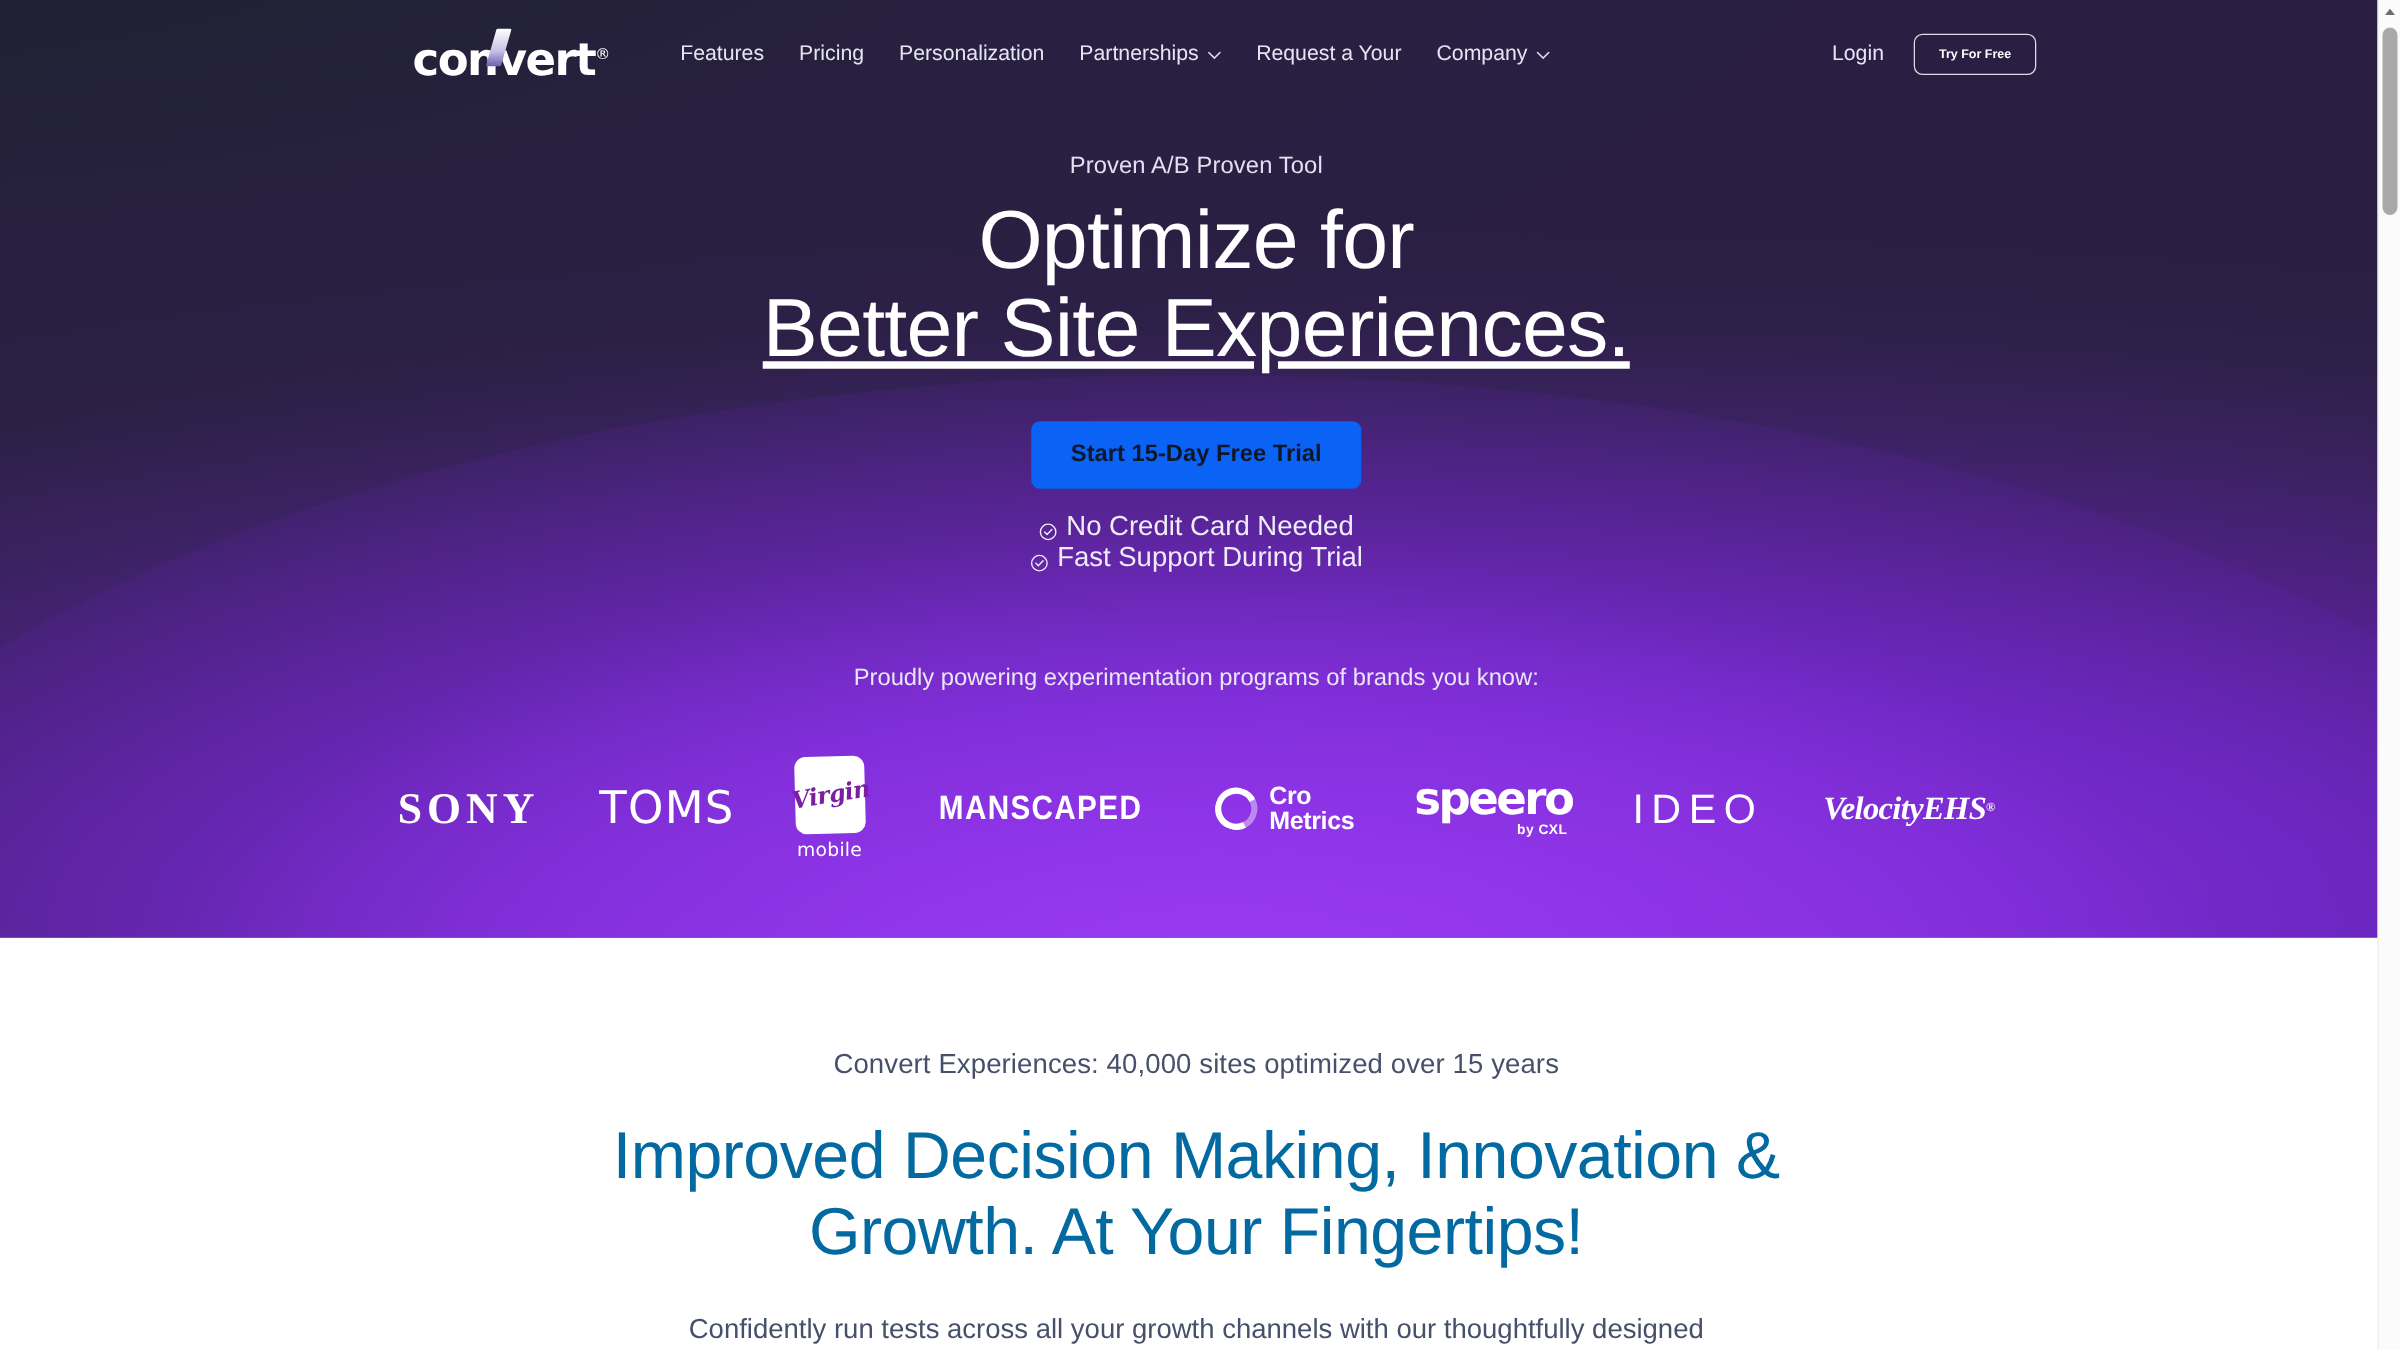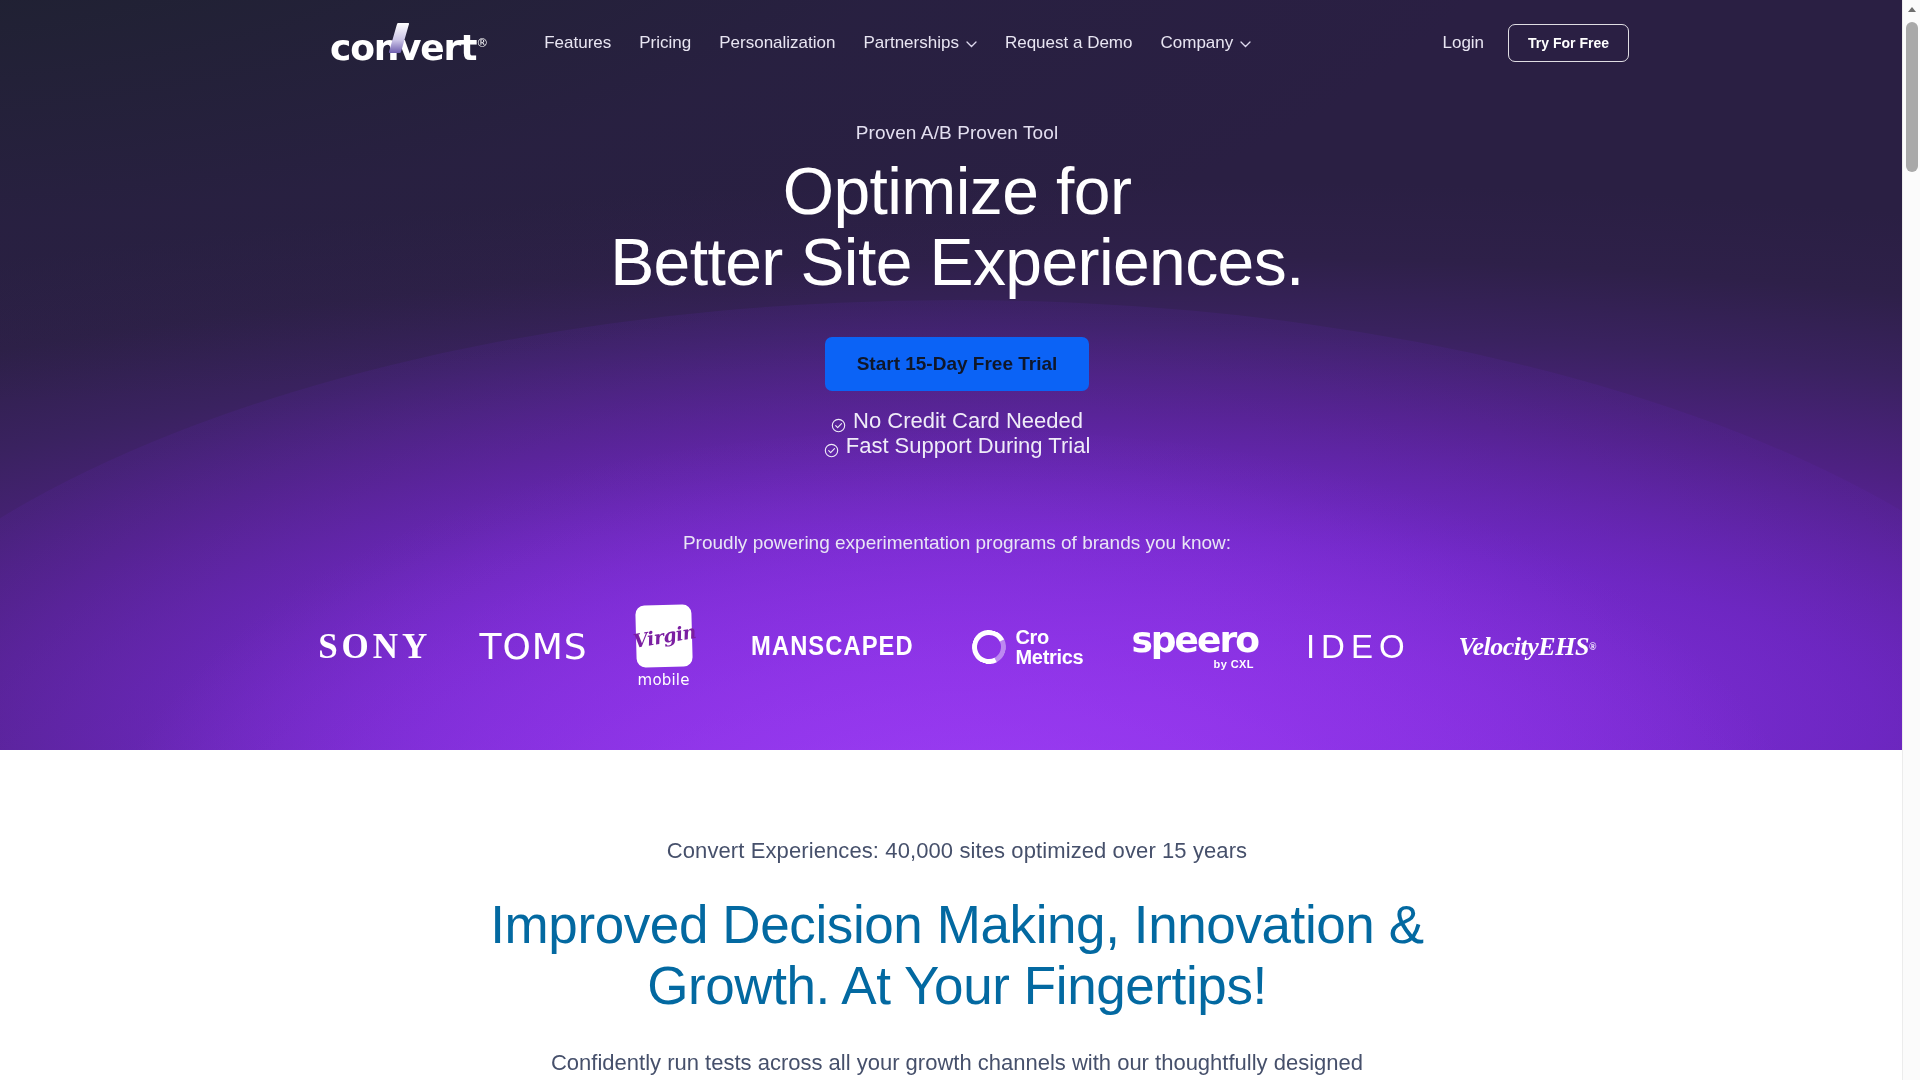--- a/index.html
+++ b/index.html
@@ -134,21 +134,21 @@
     margin-right:285px;
     display:flex; align-items:center; gap:20px;
   }
   .login-link {
     color:#e8e5f2; font-size:17px; cursor:pointer; padding:6px 4px;
   }
   .try-btn {
     border:1px solid rgba(255,255,255,0.85);
     border-radius:7px;
     color:#ffffff;
-    font-size:14px; font-weight:700;
+    font-size:10px; font-weight:700;
     padding:10px 19px;
     background:transparent;
     cursor:pointer;
     white-space:nowrap;
   }
 
   
   .hero-copy { text-align:center; margin-top:36px; }
   .eyebrow {
     color:#e3dff0;
@@ -156,21 +156,21 @@
     letter-spacing:0.1px;
   }
   .headline {
     margin-top:12px;
     color:#ffffff;
     font-size:66px;
     font-weight:300;
     line-height:1.08;
     letter-spacing:-0.6px;
   }
-  .headline .l2 { display:block; }
+  .headline .l2 { display:block;text-decoration:underline; }
 
   .cta-wrap { margin-top:38px; }
   .cta-btn {
     display:inline-block;
     background:#0b63f6;
     color:#0f172a;
     font-size:19px;
     font-weight:700;
     padding:16px 32px;
     border:none;
@@ -386,21 +386,21 @@
             <a class="nav-link">
               <span>Partnerships</span>
               <span class="chev">
                 <svg viewBox="0 0 11 7" width="11" height="7">
                     <path d="M1 1l4.5 4.5L10 1" fill="none" stroke="#ded9ee" stroke-width="1.3" stroke-linecap="round"></path>
                   </svg>
               </span>
             </a>
 
             <a class="nav-link">
-              <span>Request a Demo</span>
+              <span>Request a Your</span>
             </a>
 
             <a class="nav-link">
               <span>Company</span>
               <span class="chev">
                 <svg viewBox="0 0 11 7" width="11" height="7">
                     <path d="M1 1l4.5 4.5L10 1" fill="none" stroke="#ded9ee" stroke-width="1.3" stroke-linecap="round"></path>
                   </svg>
               </span>
             </a>

